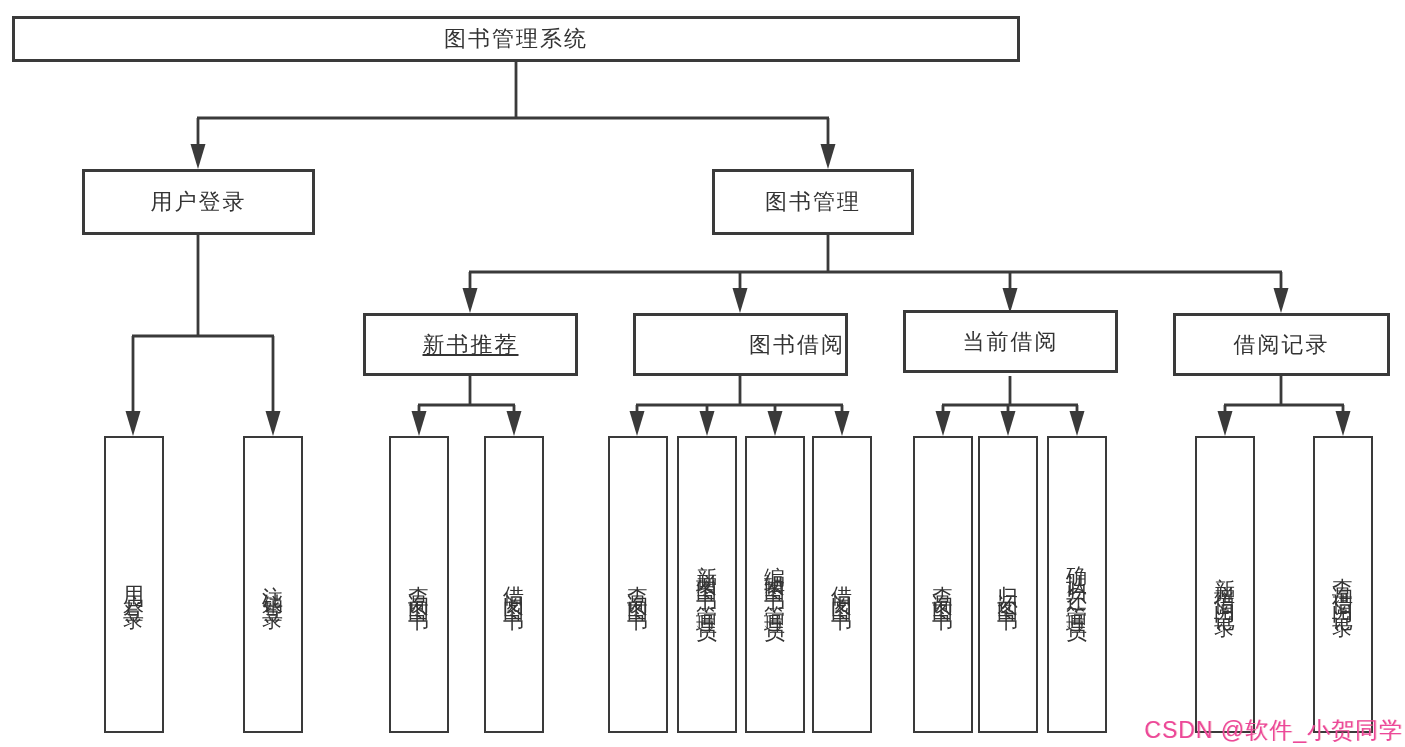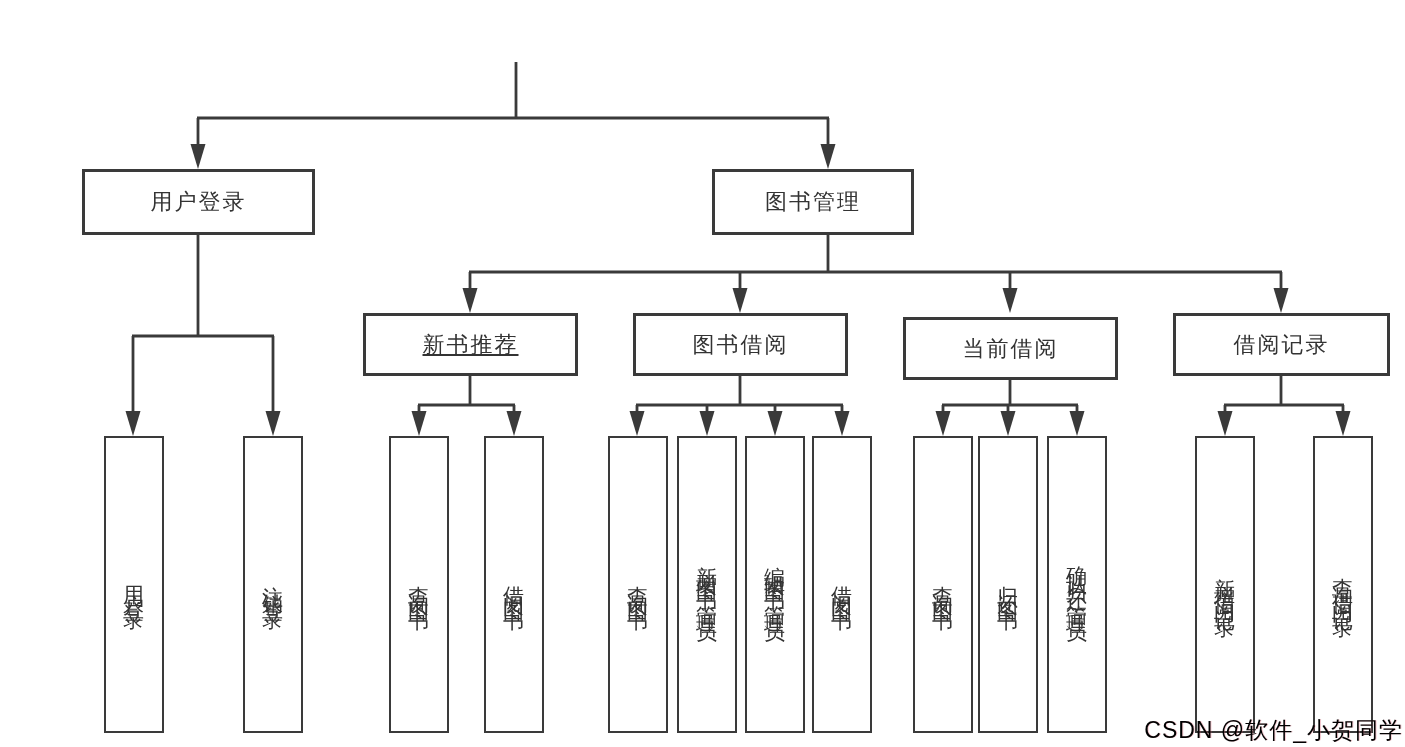--- a/index.html
+++ b/index.html
@@ -15,21 +15,21 @@
   }
   .vbox {
     position:absolute; box-sizing:border-box; background:#ffffff;
     border:2.5px solid #3a3a3a; display:flex; align-items:center; justify-content:center;
     top:436px; width:60px; height:297px; font-size:21px; color:#333333; z-index:2;
   }
   .vbox span {
     writing-mode:vertical-rl; text-orientation:mixed; letter-spacing:8px; line-height:1;
   }
   #watermark {
-    position:absolute; right:2px; bottom:1px; font-size:23px; color:#000000;
+    position:absolute; right:2px; bottom:1px; font-size:23px; color:#ec4899;
     letter-spacing:1px; z-index:5; text-shadow:1px 0 0 rgba(236,108,130,0.35);
     white-space:nowrap;
   }
 </style>
 </head>
 <body>
 
 <div id="canvas">
 
   <svg id="connectors" viewBox="0 0 1405 747" xmlns="http://www.w3.org/2000/svg">
@@ -80,35 +80,38 @@
       <polygon points="699.5,411 714.5,411 707,436" fill="#3a3a3a"></polygon>
       <polygon points="767.5,411 782.5,411 775,436" fill="#3a3a3a"></polygon>
       <polygon points="834.5,411 849.5,411 842,436" fill="#3a3a3a"></polygon>
       <polygon points="935.5,411 950.5,411 943,436" fill="#3a3a3a"></polygon>
       <polygon points="1000.5,411 1015.5,411 1008,436" fill="#3a3a3a"></polygon>
       <polygon points="1069.5,411 1084.5,411 1077,436" fill="#3a3a3a"></polygon>
       <polygon points="1217.5,411 1232.5,411 1225,436" fill="#3a3a3a"></polygon>
       <polygon points="1335.5,411 1350.5,411 1343,436" fill="#3a3a3a"></polygon>
     </svg>
 
+  <div class="hbox" style="left:12px; top:16px; width:1008px; height:46px;">
+    <span>图书管理系统</span>
+  </div>
 
   <div class="hbox" style="left:82px; top:169px; width:233px; height:66px;">
     <span>用户登录</span>
   </div>
   <div class="hbox" style="left:712px; top:169px; width:202px; height:66px;">
     <span>图书管理</span>
   </div>
 
   <div class="hbox" style="left:363px; top:313px; width:215px; height:63px;text-decoration:underline;">
     <span>新书推荐</span>
   </div>
-  <div class="hbox" style="left:633px; top:313px; width:215px; height:63px;">
+  <div class="hbox" style="left:633px; top:313px; width:215px; height:63px;justify-content:flex-end;">
     <span>图书借阅</span>
   </div>
-  <div class="hbox" style="left:903px; top:317px; width:215px; height:63px;">
+  <div class="hbox" style="left:903px; top:310px; width:215px; height:63px;">
     <span>当前借阅</span>
   </div>
   <div class="hbox" style="left:1173px; top:313px; width:217px; height:63px;">
     <span>借阅记录</span>
   </div>
 
   <div class="vbox" style="left:104px;">
     <span>用户登录</span>
   </div>
   <div class="vbox" style="left:243px;">

